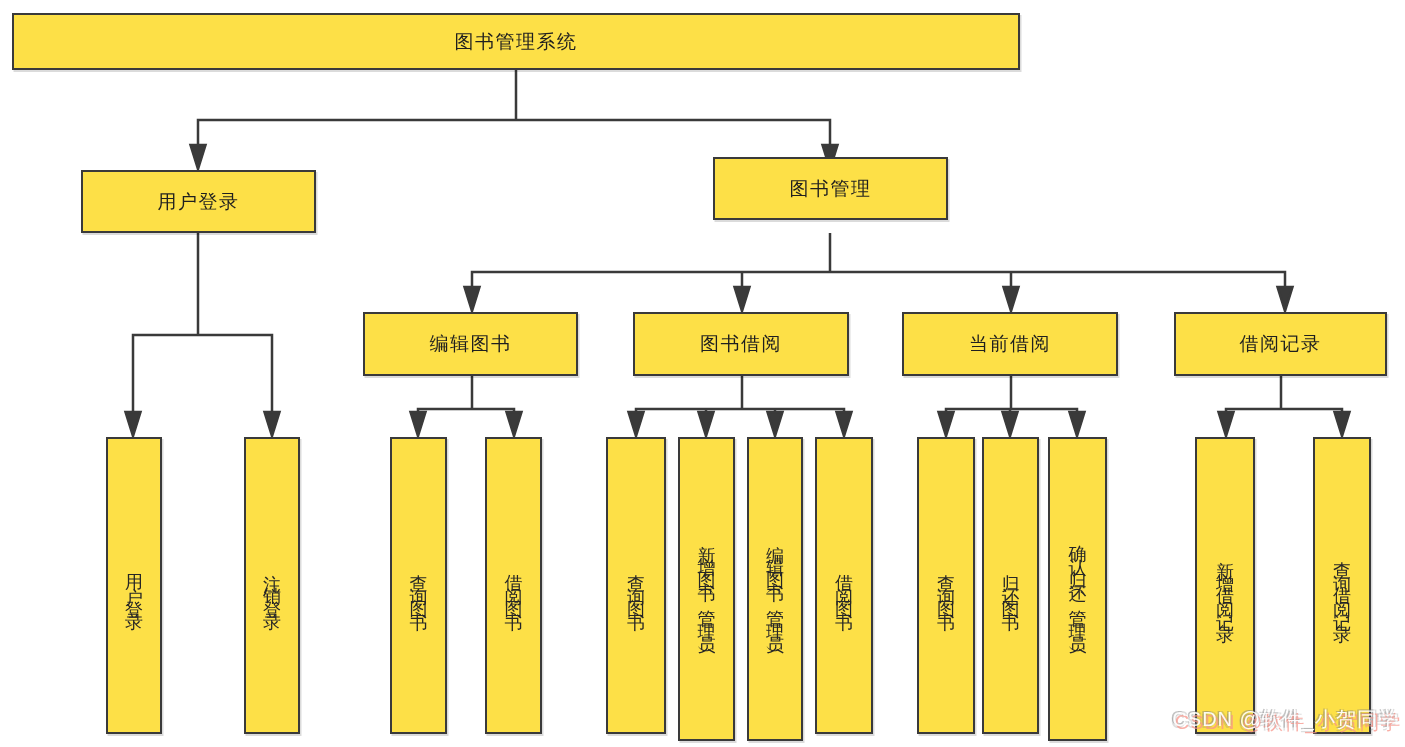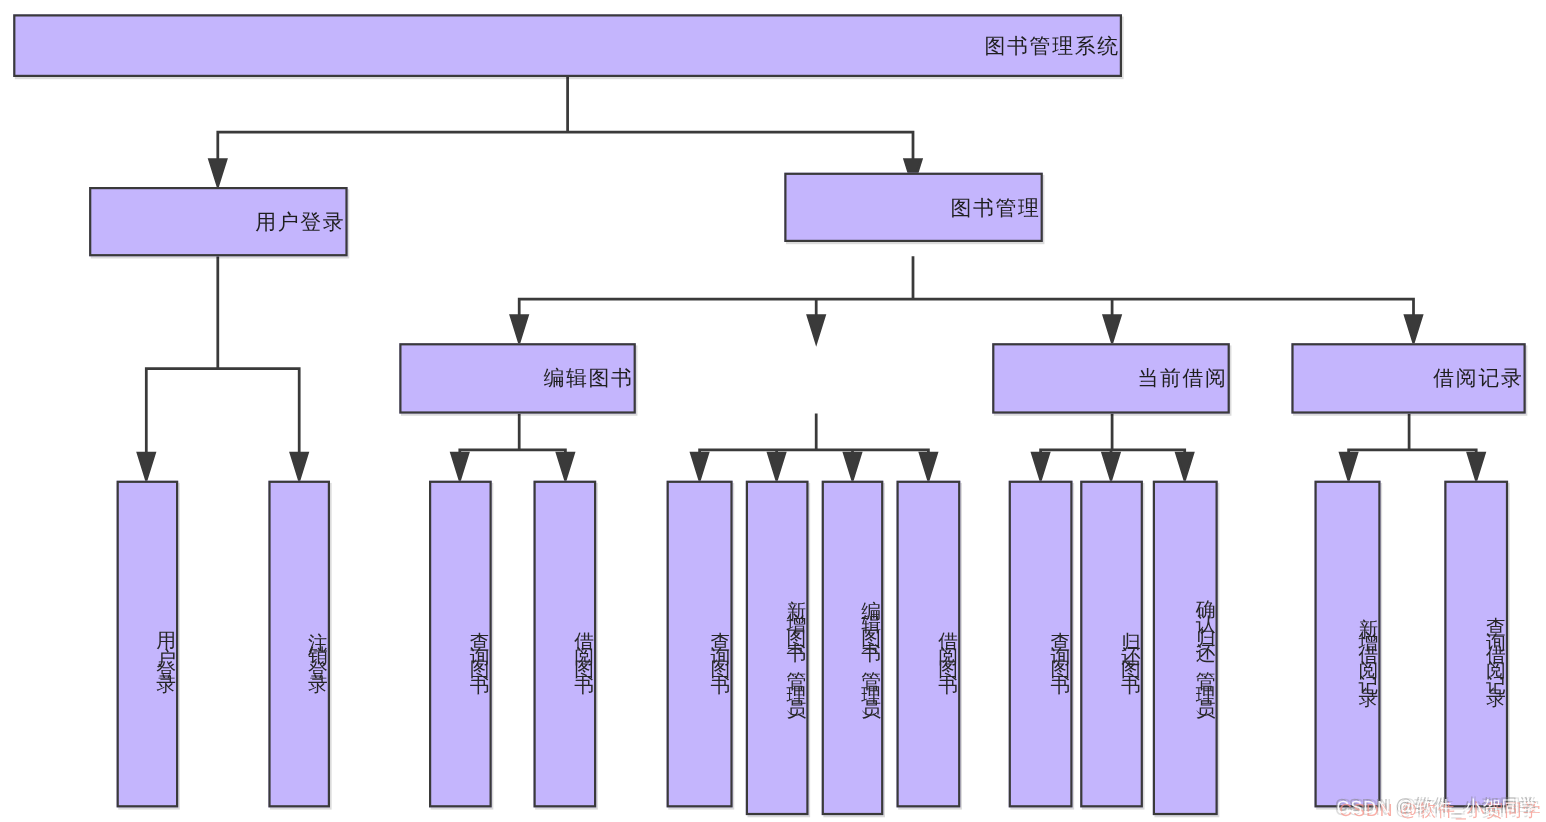--- a/index.html
+++ b/index.html
@@ -12,25 +12,25 @@
     overflow: hidden;
   }
   svg.connectors {
     position: absolute;
     left: 0; top: 0;
     width: 1405px; height: 747px;
   }
   .node {
     position: absolute;
     box-sizing: border-box;
-    background: #c4b5fd;
+    background: #fde047;
     border: 2.5px solid #3a3a3a;
     display: flex;
     align-items: center;
-    justify-content: flex-end;
+    justify-content: center;
     color: #1f1f1f;
     box-shadow: 1.5px 2px 0 rgba(0,0,0,0.14);
   }
   .hbox {
     font-size: 19px;
     font-weight: 500;
     letter-spacing: 1.5px;
     white-space: nowrap;
   }
   .vbox .vtext {
@@ -38,22 +38,22 @@
     text-orientation: mixed;
     font-size: 18px;
     font-weight: 500;
     line-height: 1;
     letter-spacing: 13px;
     color: #262626;
   }
   .watermark {
     position: absolute;
     right: 6px;
-    bottom: 2px;
-    font-size: 16px;
+    bottom: 14px;
+    font-size: 20px;
     letter-spacing: 1px;
     white-space: nowrap;
     color: rgba(255,255,255,0.92);
     text-shadow:
       2.5px 2.5px 0 rgba(247,148,138,0.75),
       -1.5px -1.5px 0 rgba(125,125,125,0.45),
       1.5px -1.5px 0 rgba(125,125,125,0.25),
       -1.5px 1.5px 0 rgba(125,125,125,0.25);
   }
 </style>
@@ -105,20 +105,23 @@
   <div class="node hbox" style="left:81px; top:170px; width:235px; height:63px;">
     <span>用户登录</span>
   </div>
   <div class="node hbox" style="left:713px; top:157px; width:235px; height:63px;">
     <span>图书管理</span>
   </div>
 
   <div class="node hbox" style="left:363px; top:312px; width:215px; height:64px;">
     <span>编辑图书</span>
   </div>
+  <div class="node hbox" style="left:633px; top:312px; width:216px; height:64px;">
+    <span>图书借阅</span>
+  </div>
   <div class="node hbox" style="left:902px; top:312px; width:216px; height:64px;">
     <span>当前借阅</span>
   </div>
   <div class="node hbox" style="left:1174px; top:312px; width:213px; height:64px;">
     <span>借阅记录</span>
   </div>
 
   <div class="node vbox" style="left:106px; top:437px; width:56px; height:297px;">
     <span class="vtext">用户登录</span>
   </div>

